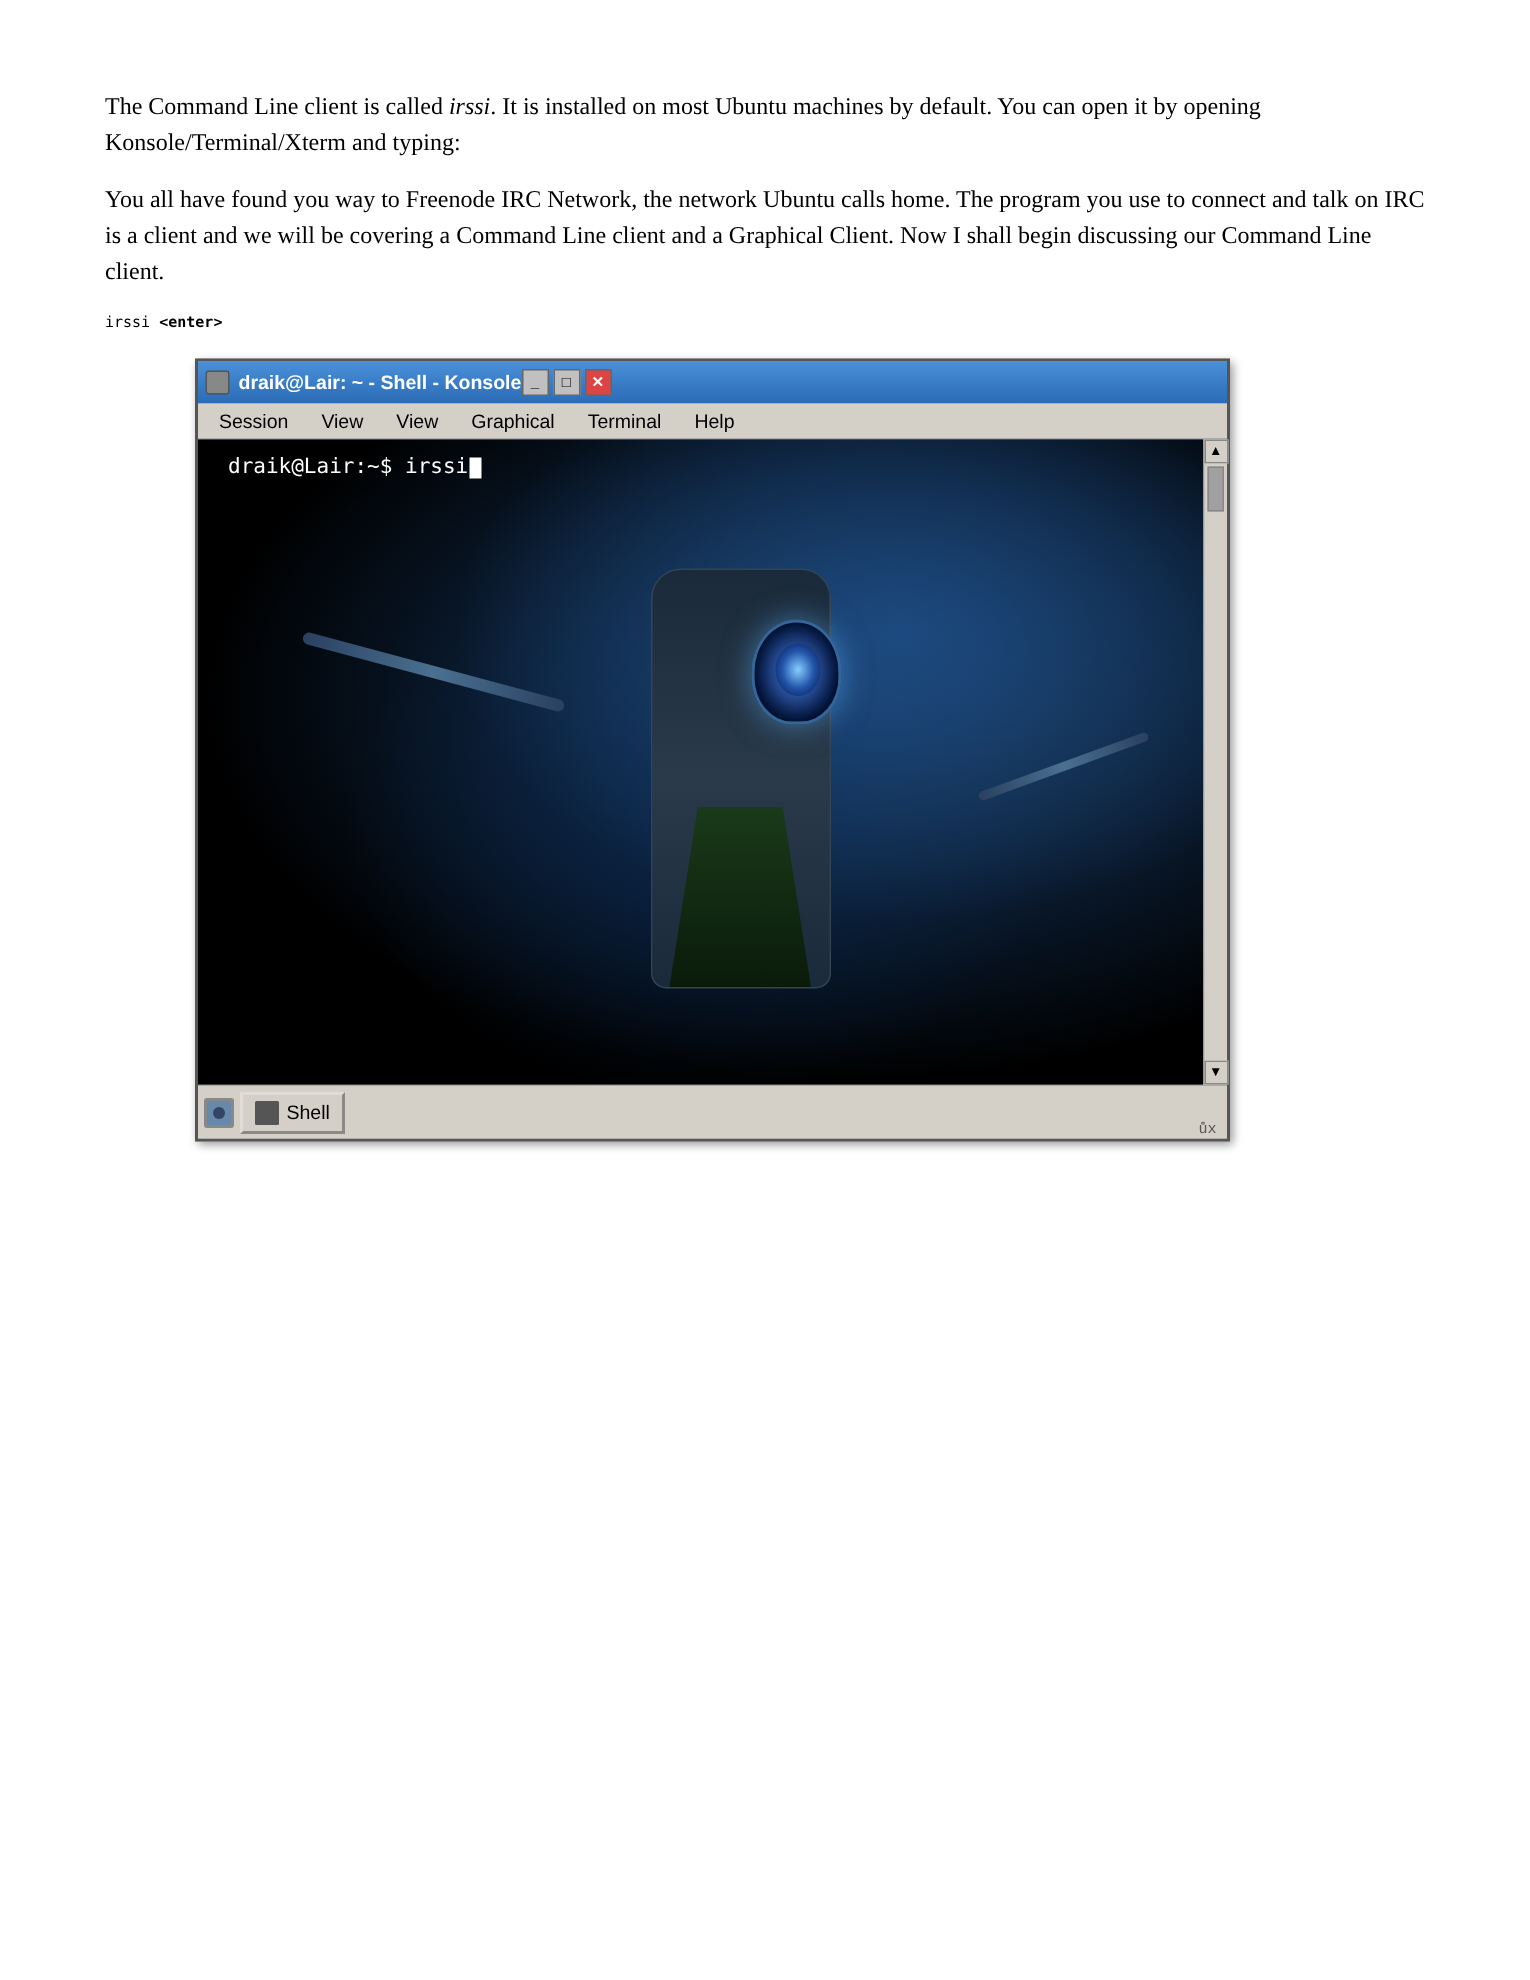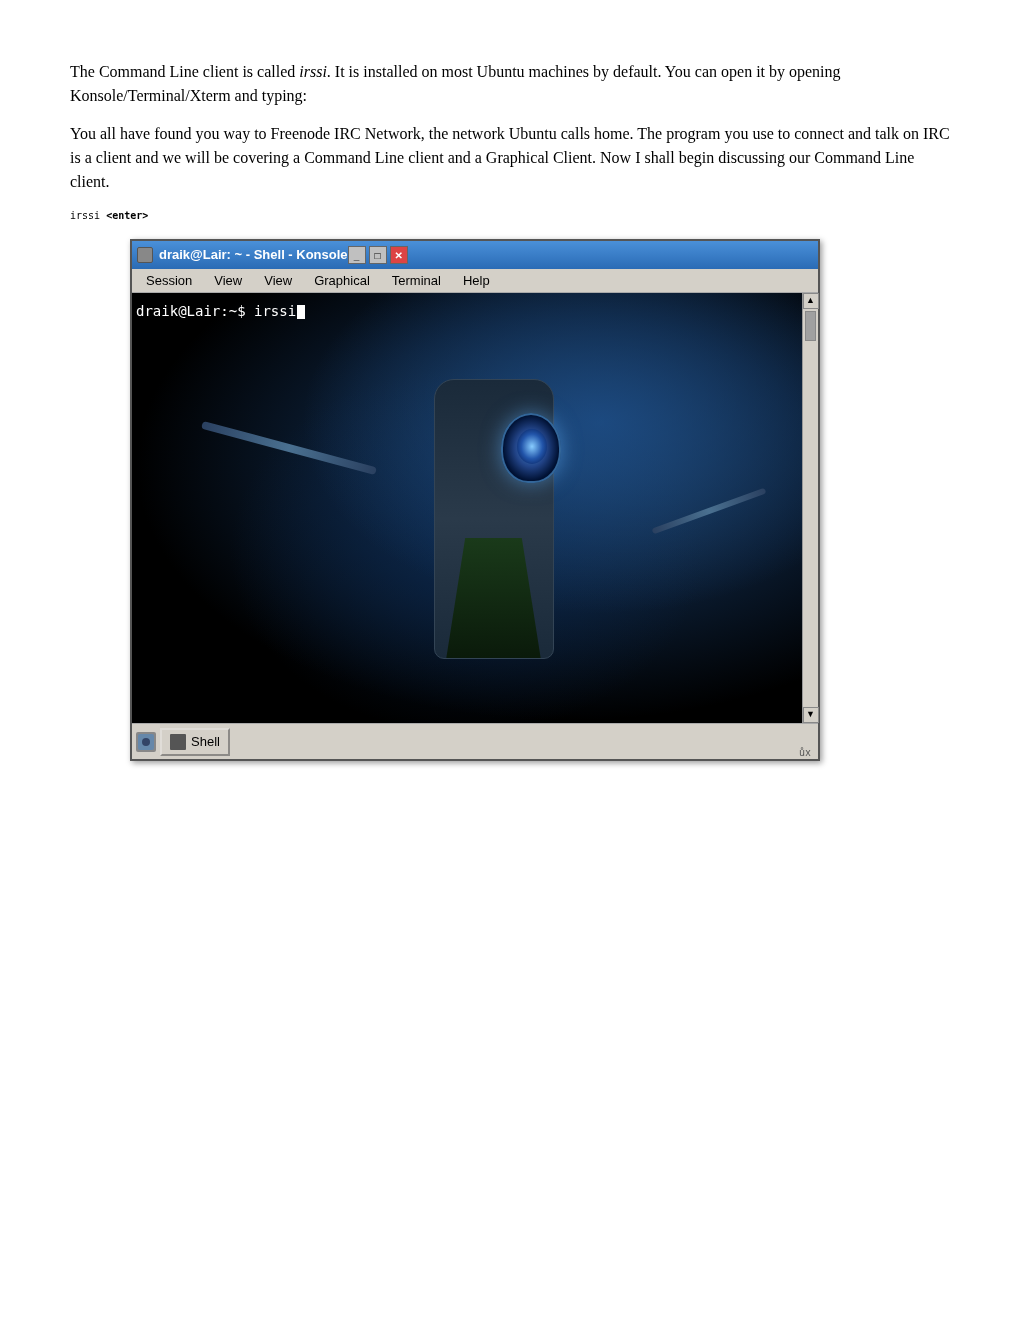--- a/index.html
+++ b/index.html
@@ -219,21 +219,21 @@
       left: 10%;
       width: 80%;
       height: 120px;
       background: linear-gradient(to bottom, #1a3a1a, #0a1a0a);
       clip-path: polygon(20% 0%, 80% 0%, 100% 100%, 0% 100%);
     }
 
     .terminal-text {
       position: absolute;
       top: 8px;
-      left: 4px;
+      left: 20px;
       color: #ffffff;
       font-family: monospace;
       font-size: 14px;
       display: flex;
       align-items: center;
     }
 
     .cursor {
       display: inline-block;
       width: 8px;

